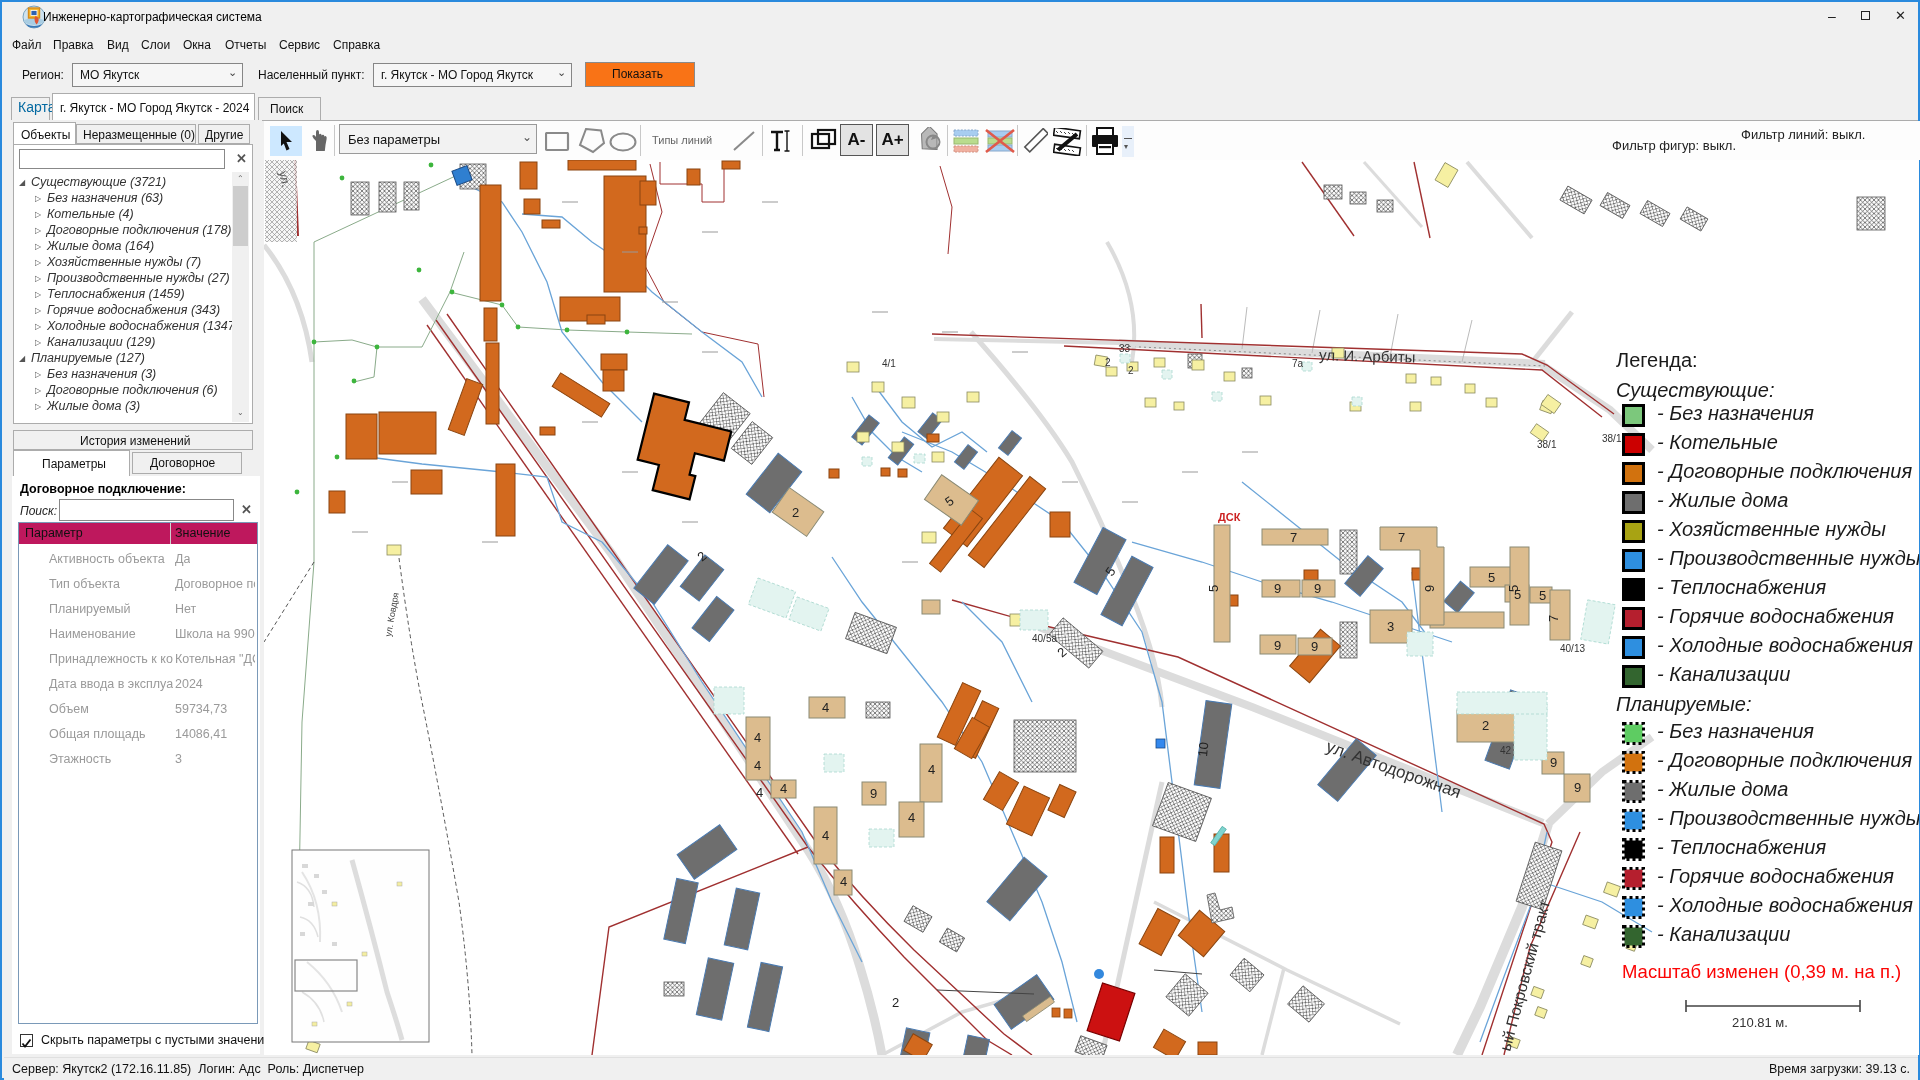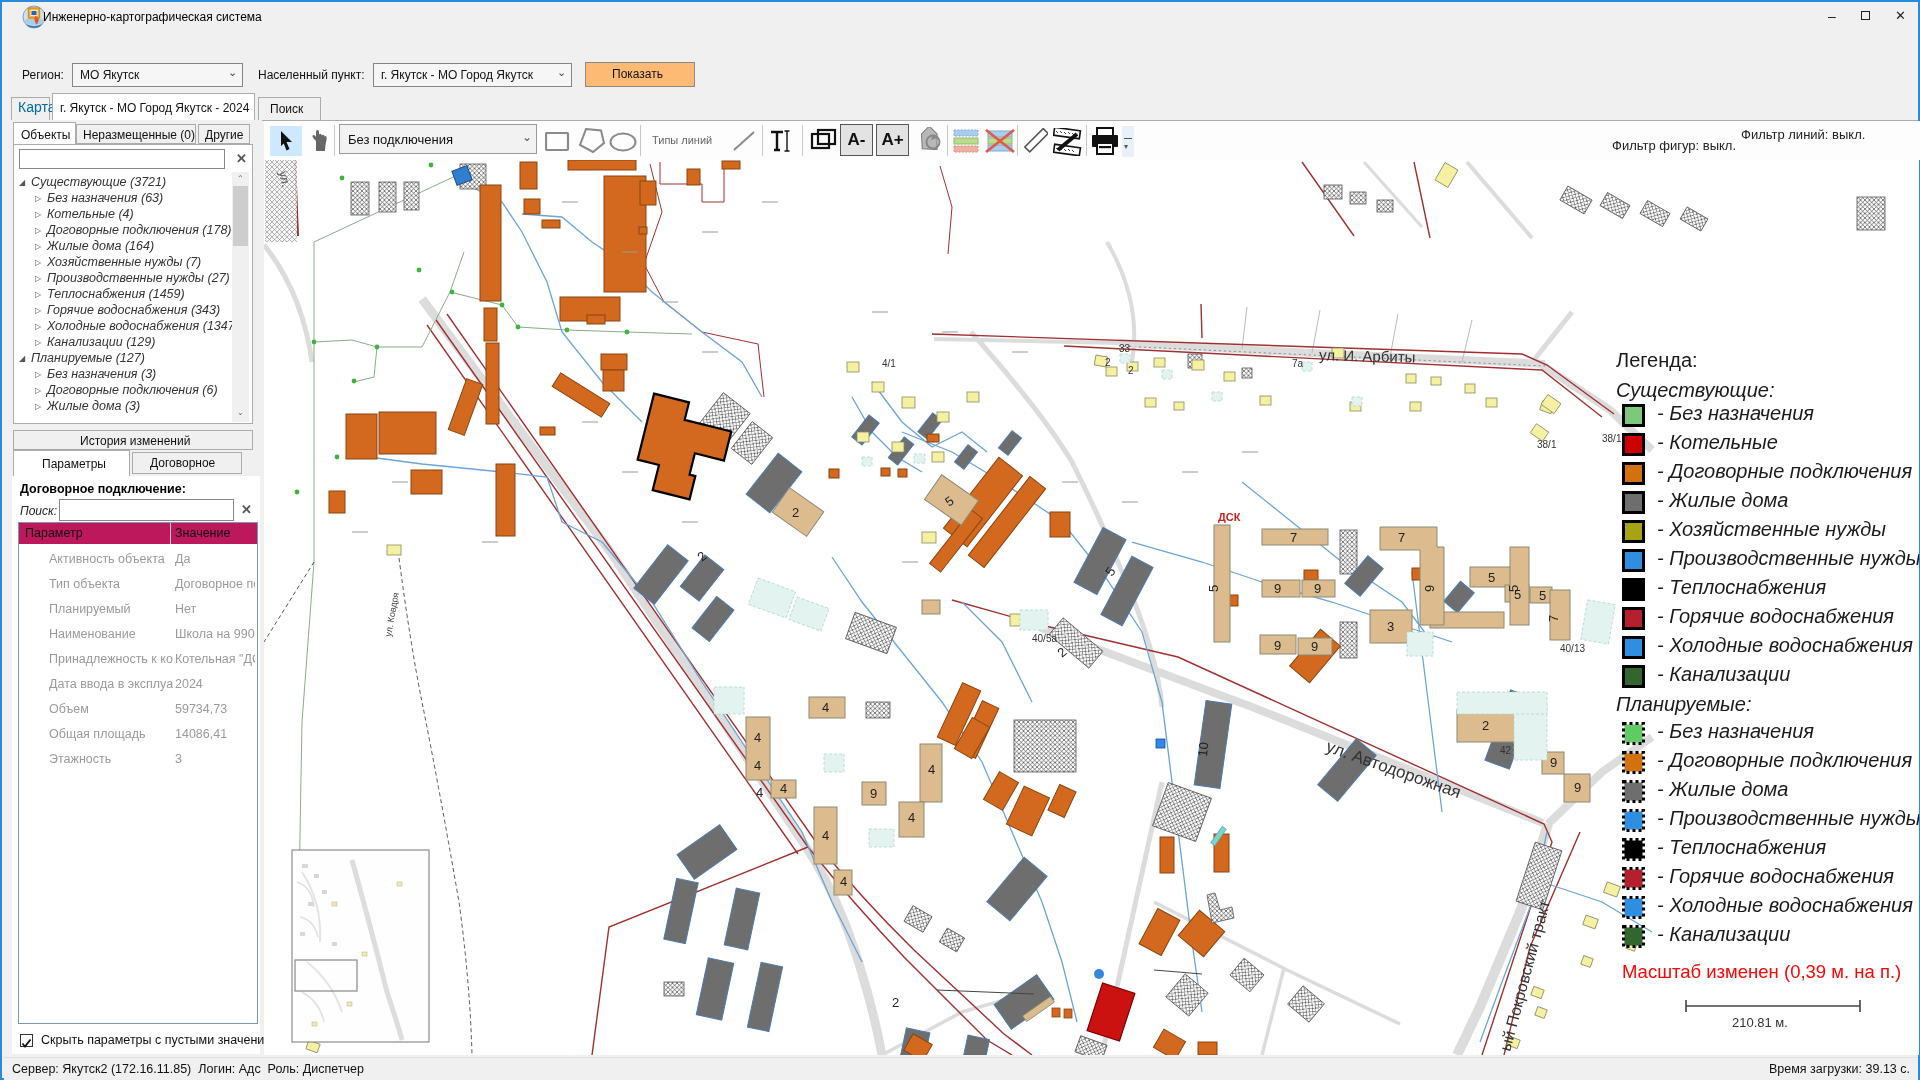--- a/index.html
+++ b/index.html
@@ -17,33 +17,43 @@
     <rect x="6.5" y="3" width="11" height="10" fill="#f5b832" stroke="#d88a18" stroke-width="1.4"></rect>
     <rect x="9" y="5.5" width="6" height="5" fill="#2f62b0" stroke="#fff" stroke-width="0.8"></rect>
     <path d="M13.5 11 Q17.5 13 16.5 16 Q15.8 18.5 14.5 19.5 Q12.5 17 12.5 14.5 Q12.5 12 13.5 11 Z" fill="#e05535"></path>
   </svg>
   <div class="txt" style="left:41px;top:8px;font-size:12px;color:#000">Инженерно-картографическая система</div>
   <div class="txt" style="left:1826px;top:6px;font-size:14px;color:#222">–</div>
   <div class="abs" style="left:1859px;top:9px;width:9px;height:9px;border:1px solid #222"></div>
   <div class="txt" style="left:1893px;top:6px;font-size:13px;color:#222">✕</div>
 </div>
 
+<div class="abs" style="left:0;top:30px;width:1916px;height:26px;background:#f0f0f0">
+<div class="txt" style="left:10px;top:6px;font-size:12px;color:#111">Файл</div>
+<div class="txt" style="left:51px;top:6px;font-size:12px;color:#111">Правка</div>
+<div class="txt" style="left:105px;top:6px;font-size:12px;color:#111">Вид</div>
+<div class="txt" style="left:139px;top:6px;font-size:12px;color:#111">Слои</div>
+<div class="txt" style="left:181px;top:6px;font-size:12px;color:#111">Окна</div>
+<div class="txt" style="left:223px;top:6px;font-size:12px;color:#111">Отчеты</div>
+<div class="txt" style="left:277px;top:6px;font-size:12px;color:#111">Сервис</div>
+<div class="txt" style="left:331px;top:6px;font-size:12px;color:#111">Справка</div>
+</div>
 
 <div class="abs" style="left:8px;top:56px;width:1584px;height:35px;background:#f0f0f0">
   <div class="txt" style="left:12px;top:10px;font-size:12px;color:#111">Регион:</div>
   <div class="abs" style="left:62px;top:5px;width:171px;height:24px;background:#f6f6f6;border:1px solid #868686">
      <div class="txt" style="left:7px;top:4px;font-size:12px;color:#111">МО Якутск</div>
      <div class="txt" style="left:155px;top:2px;font-size:11px;color:#444">⌄</div>
   </div>
   <div class="txt" style="left:248px;top:10px;font-size:12px;color:#111">Населенный пункт:</div>
   <div class="abs" style="left:363px;top:5px;width:199px;height:24px;background:#f6f6f6;border:1px solid #868686">
      <div class="txt" style="left:7px;top:4px;font-size:12px;color:#111">г. Якутск - МО Город Якутск</div>
      <div class="txt" style="left:183px;top:2px;font-size:11px;color:#444">⌄</div>
   </div>
-  <div class="abs" style="left:575px;top:4px;width:110px;height:25px;background:#fdba74;border:1px solid #8a8a8a">
+  <div class="abs" style="left:575px;top:4px;width:110px;height:25px;background:#f97316;border:1px solid #8a8a8a">
      <div class="txt" style="left:26px;top:4px;font-size:12px;color:#111">Показать</div>
   </div>
 </div>
 
 <div class="abs" style="left:0;top:91px;width:1916px;height:27px;background:#f0f0f0">
   <div class="abs" style="left:9px;top:4px;width:39px;height:23px;background:#f0f0f0;border:1px solid #acacac;border-bottom:none">
     <div class="txt" style="left:6px;top:1px;font-size:14px;color:#0369a1">Карта</div>
   </div>
   <div class="abs" style="left:50px;top:0px;width:203px;height:28px;background:#ffffff;border:1px solid #acacac;border-bottom:none">
     <div class="txt" style="left:7px;top:7px;font-size:12px;color:#111">г. Якутск - МО Город Якутск - 2024</div>
@@ -163,21 +173,21 @@
 
   <div class="abs" style="left:6px;top:5px;width:32px;height:30px;background:#cde8ff"></div>
   <svg class="abs" style="left:13px;top:9px" width="20" height="22" viewBox="0 0 20 22">
         <path d="M4 1 L15 12 L9.5 12 L12.5 19 L9.5 20.5 L6.8 13.5 L4 16 Z" fill="#111"></path>
       </svg>
   <svg class="abs" style="left:44px;top:8px" width="22" height="24" viewBox="0 0 22 24">
         <path d="M8 22 L8 12 Q5 9 4.5 7.5 Q4 6 5.5 6 Q7 6.2 8 8 L8 3 Q8 1 9.5 1 Q11 1 11 3 L11 6 Q11 4.8 12.3 4.8 Q13.6 4.8 13.6 6.5 Q14 5.6 15.2 5.8 Q16.4 6 16.3 7.5 Q17 6.8 18 7.3 Q19 7.8 18.6 10 L17.5 16 L16.8 22 Z" fill="#666"></path>
       </svg>
   <div class="abs" style="left:70px;top:4px;width:1px;height:31px;background:#c8c8c8"></div>
   <div class="abs" style="left:75px;top:3px;width:198px;height:30px;background:#f2f2f2;border:1px solid #999">
-    <div class="txt" style="left:8px;top:7px;font-size:13px;color:#111">Без подключения</div>
+    <div class="txt" style="left:8px;top:7px;font-size:13px;color:#111">Без параметры</div>
     <div class="txt" style="left:182px;top:5px;font-size:12px;color:#555">⌄</div>
   </div>
   <svg class="abs" style="left:281px;top:11px" width="26" height="20" viewBox="0 0 26 20">
         <rect x="1" y="1" width="22" height="17" fill="none" stroke="#8a8a8a" stroke-width="2.2" rx="1"></rect>
       </svg>
   <svg class="abs" style="left:313px;top:7px" width="30" height="26" viewBox="0 0 30 26">
         <path d="M9 1 L24 2.5 L27 15 L16 24 L3 17 Z" fill="none" stroke="#8a8a8a" stroke-width="2"></path>
       </svg>
   <svg class="abs" style="left:345px;top:11px" width="28" height="20" viewBox="0 0 28 20">
         <ellipse cx="14" cy="10" rx="12.5" ry="8.5" fill="none" stroke="#8a8a8a" stroke-width="2"></ellipse>

